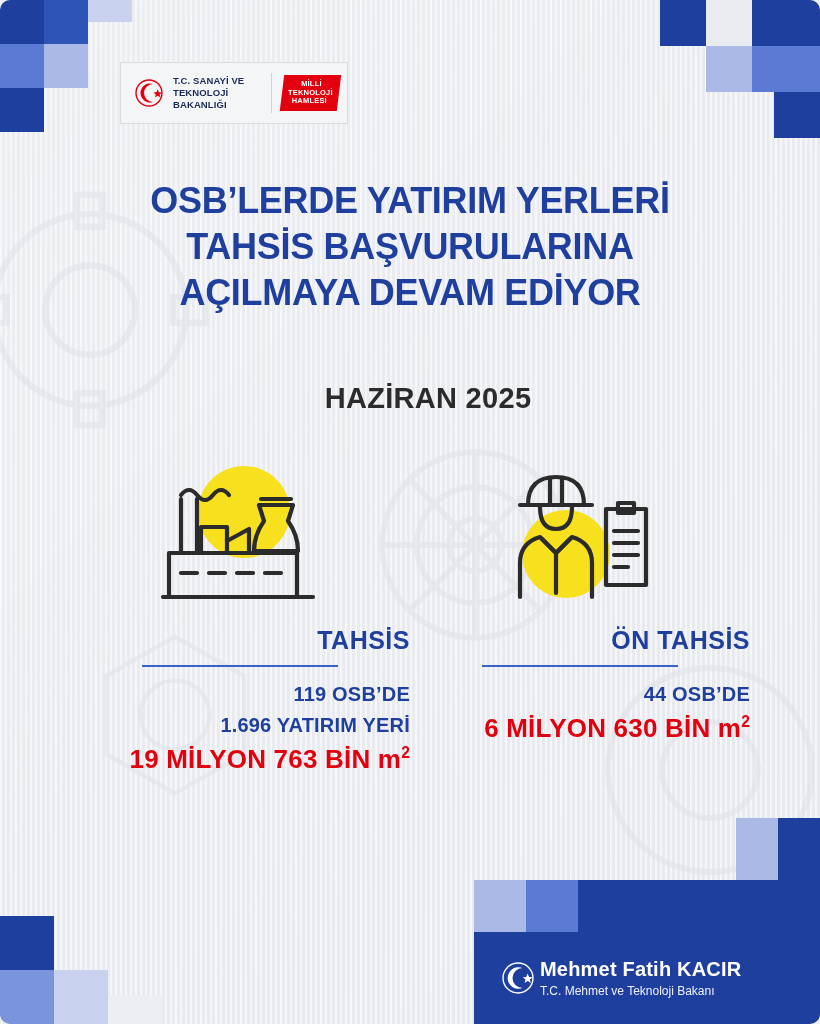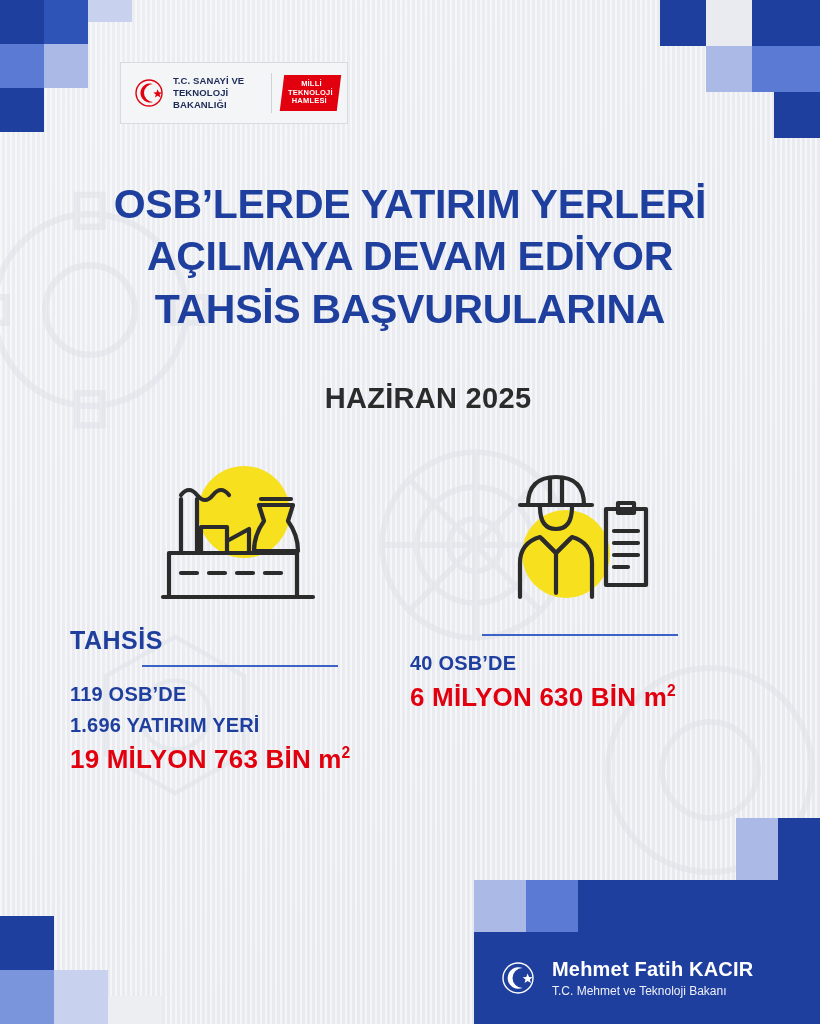--- a/index.html
+++ b/index.html
@@ -9,20 +9,21 @@
     background: #eef0f3;
     overflow: hidden;
   }
   .poster {
     position: relative;
     width: 820px; height: 1024px;
     background:
       repeating-linear-gradient(90deg, rgba(255,255,255,0.55) 0px, rgba(255,255,255,0.55) 2px, rgba(0,0,0,0) 2px, rgba(0,0,0,0) 5px),
       linear-gradient(135deg, #eceef2 0%, #e9ebf0 50%, #e7e9ee 100%);
     overflow: hidden;
+    border-radius: 10px;
   }
 
   
   .gear-wm { position: absolute; opacity: 0.55; }
   .gear-wm svg { display: block; }
 
   
   .sq { position: absolute; }
 
   
@@ -46,21 +47,21 @@
     transform: skewX(-7deg);
   }
   .logo-badge span { display: block; transform: skewX(7deg); }
 
   
   .headline {
     position: absolute; left: 0; right: 0; top: 178px;
     text-align: center;
     color: #1f3f9e;
     font-weight: bold;
-    font-size: 41px;
+    font-size: 36px;
     line-height: 1.28;
     letter-spacing: -0.3px;
     padding: 0 50px;
   }
   .headline div { white-space: nowrap; }
 
   .subheadline {
     position: absolute; left: 0; right: 0; top: 382px;
     text-align: center;
     color: #2b2b2b;
@@ -68,21 +69,21 @@
     font-size: 29px;
     letter-spacing: .3px;
     margin-left: 36px;
   }
 
   
   .stats {
     position: absolute; top: 452px; left: 0; right: 0;
     display: flex; justify-content: center; align-items: flex-start;
   }
-  .stat { width: 340px; text-align: left; position: relative; }
+  .stat { width: 340px; text-align: right; position: relative; }
   .icon-wrap { height: 172px; display: flex; align-items: center; justify-content: center; position: relative; }
   .dot {
     position: absolute; border-radius: 50%;
     background: #f7e01e;
   }
   .stat-title {
     color: #1f3f9e; font-weight: bold; font-size: 25px; letter-spacing: .5px;
     margin-top: 2px;
   }
   .rule {
@@ -95,21 +96,21 @@
   
   .footer {
     position: absolute; left: 0; bottom: 0; width: 820px; height: 92px;
   }
   .footer-bar {
     position: absolute; right: 0; bottom: 0; width: 346px; height: 92px;
     background: #1f3f9e;
     display: flex; align-items: center; padding-left: 22px;
   }
   .footer-crest { width: 44px; height: 44px; flex: 0 0 44px; }
-  .footer-text { margin-left: 12px; color: #fff; }
+  .footer-text { color: #fff; }
   .footer-name { font-size: 20px; font-weight: bold; letter-spacing: .2px; }
   .footer-role { font-size: 12px; opacity: .92; margin-top: 3px; }
 </style>
 </head>
 <body>
 
 <div class="poster">
 
   <div class="gear-wm" style="left:-70px; top:150px;">
     <svg width="320" height="320" viewBox="0 0 100 100">
@@ -197,22 +198,22 @@
     <span class="logo-sep"></span>
     <span class="logo-badge">
       <span>MİLLİ</span>
       <span>TEKNOLOJİ</span>
       <span>HAMLESİ</span>
     </span>
   </div>
 
   <div class="headline">
     <div>OSB’LERDE YATIRIM YERLERİ</div>
+    <div>TAHSİS BAŞVURULARINA</div>
     <div>AÇILMAYA DEVAM EDİYOR</div>
-    <div>TAHSİS BAŞVURULARINA</div>
   </div>
   <div class="subheadline">HAZİRAN 2025</div>
 
   <div class="stats">
 
     <div class="stat">
       <div class="icon-wrap">
         <span class="dot" style="width:92px;height:92px;left:128px;top:14px;"></span>
         <span style="position:relative;">
           <svg width="170" height="150" viewBox="0 0 170 150" fill="none" stroke="#2b2b2b" stroke-width="4.2" stroke-linecap="round" stroke-linejoin="round">
@@ -266,22 +267,23 @@
 
             <path d="M116 48 h40 v76 h-40 z"></path>
             <path d="M128 42 h16 v10 h-16 z"></path>
             <path d="M124 70 h24"></path>
               <path d="M124 82 h24"></path>
               <path d="M124 94 h24"></path>
               <path d="M124 106 h14"></path>
           </svg>
         </span>
       </div>
+      <div class="stat-title">ÖN TAHSİS</div>
       <div class="rule"></div>
-      <div class="line-blue">40 OSB’DE</div>
+      <div class="line-blue">44 OSB’DE</div>
       <div class="line-red">
         <span>6 MİLYON 630 BİN m</span><sup>2</sup>
       </div>
     </div>
 
   </div>
 
   <div class="footer">
     <div class="footer-bar">
       <span class="footer-crest">

